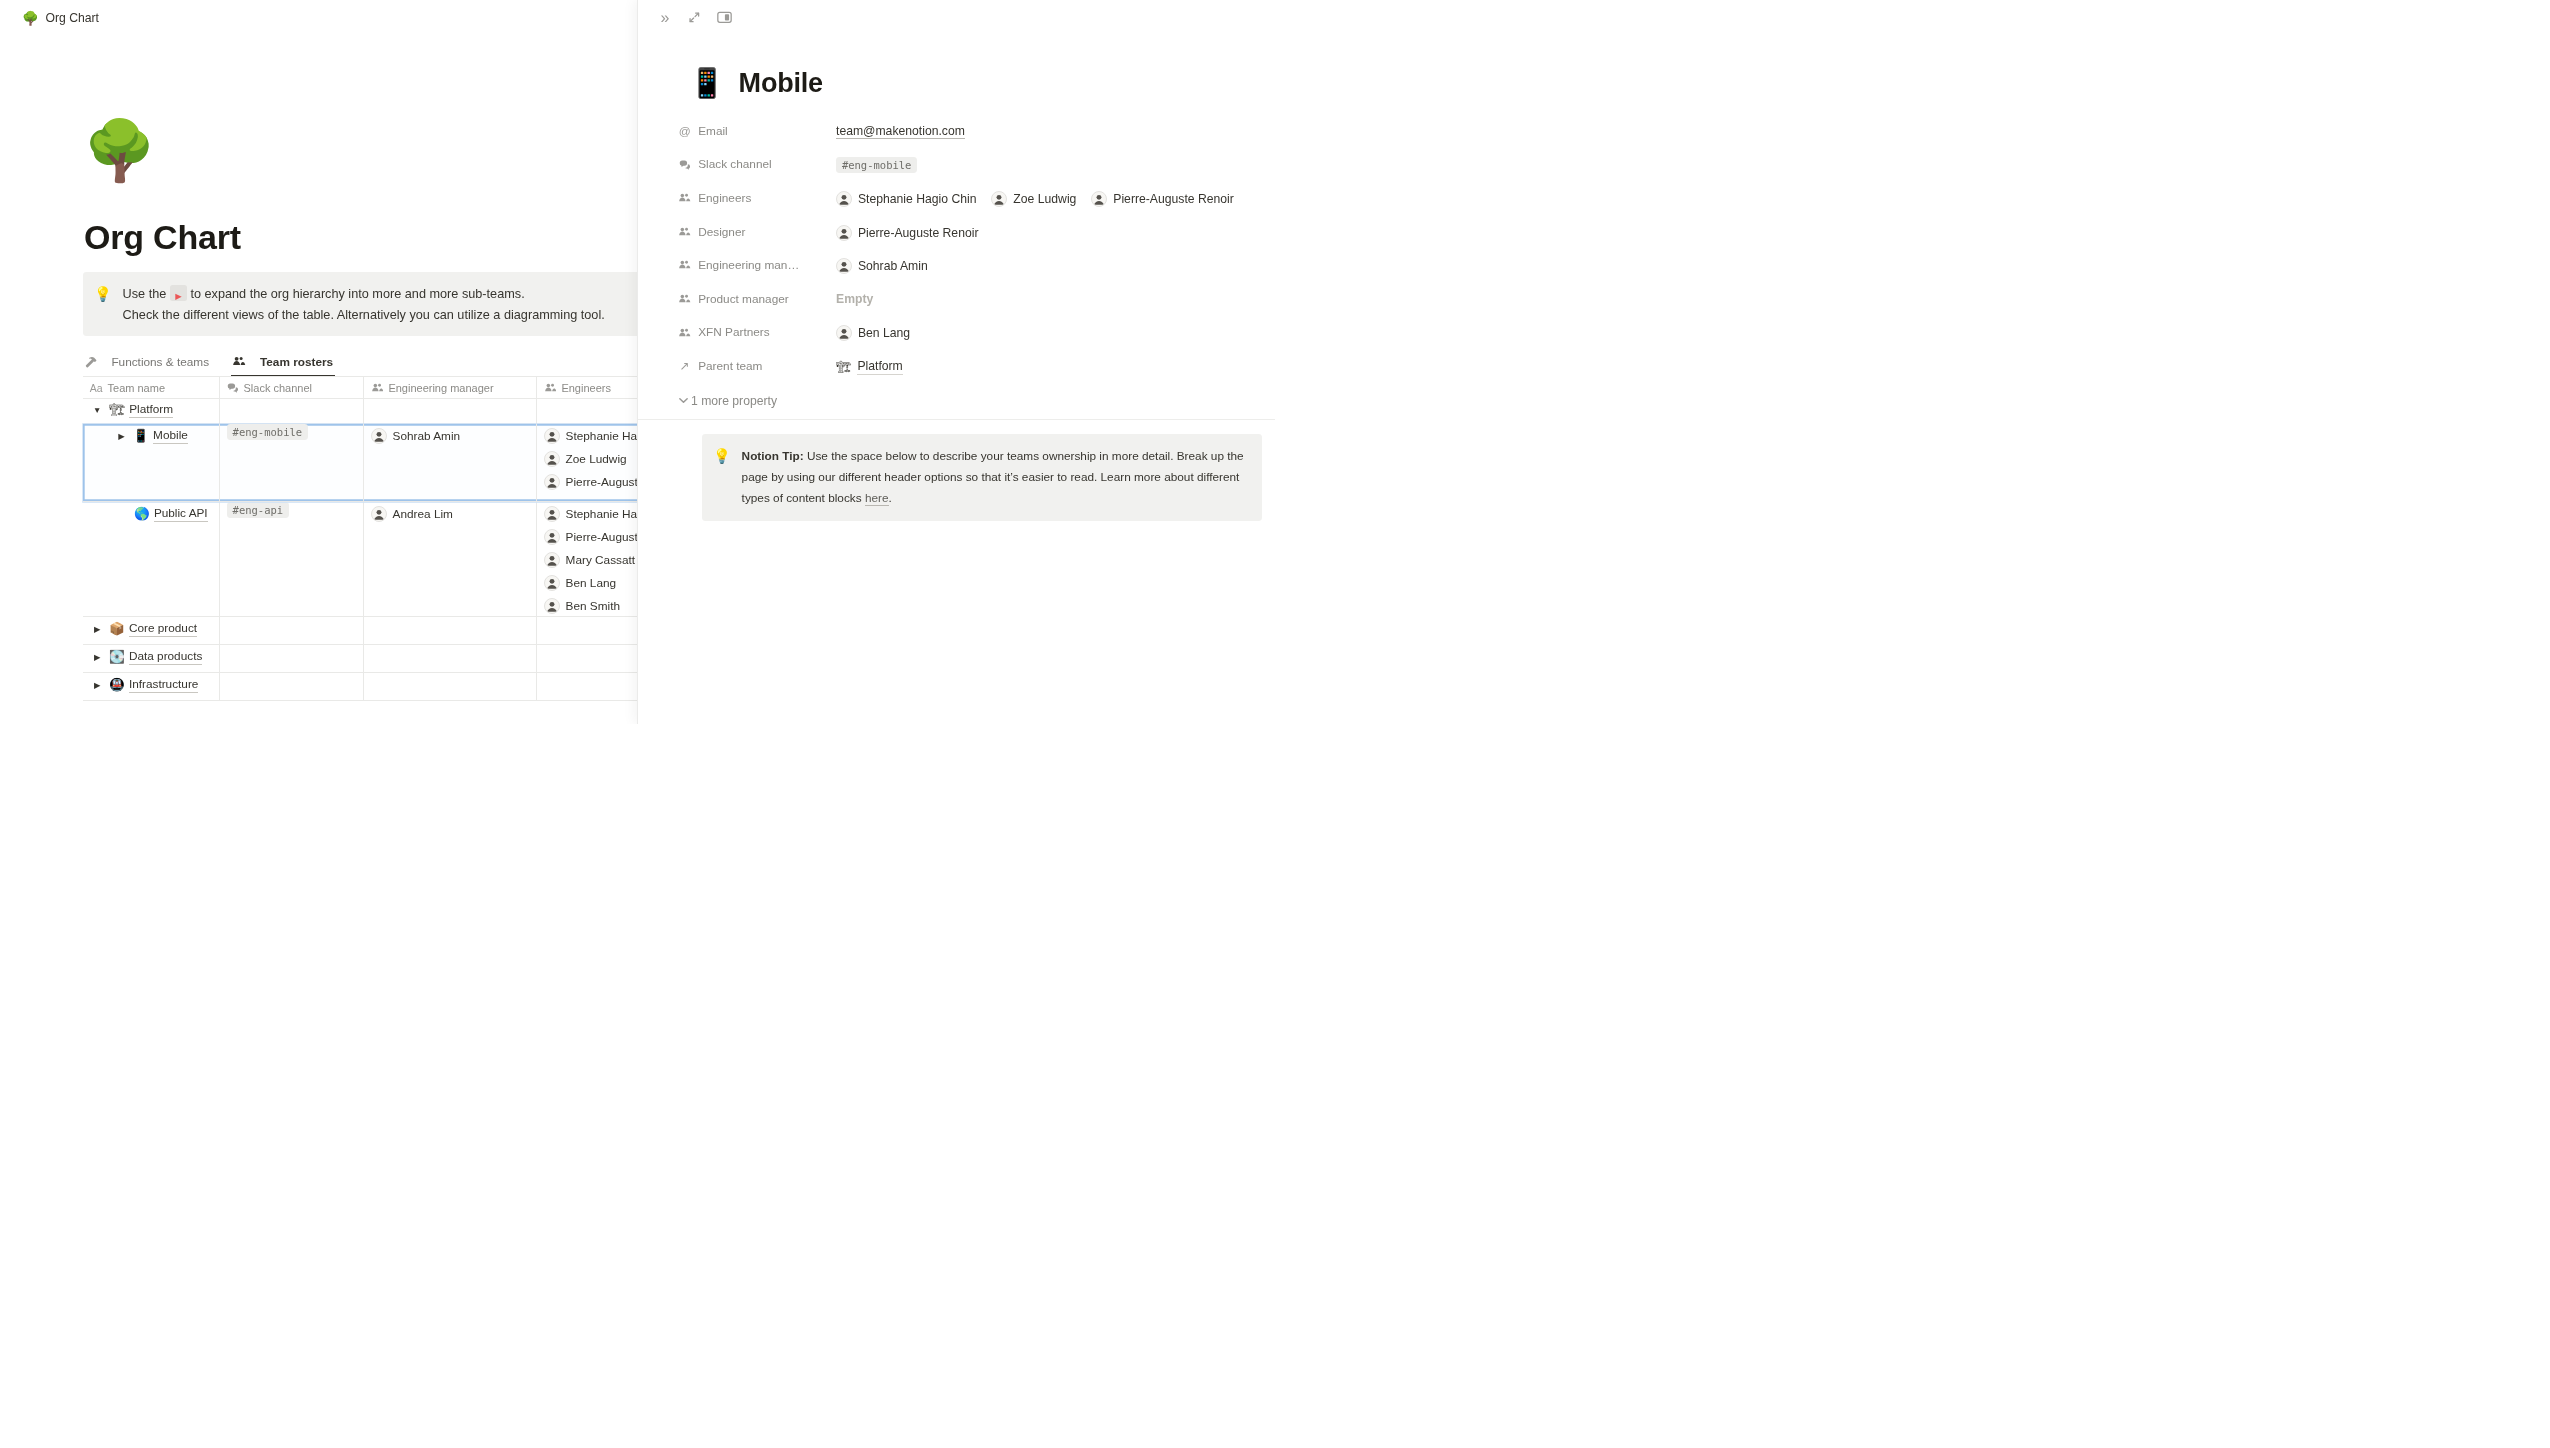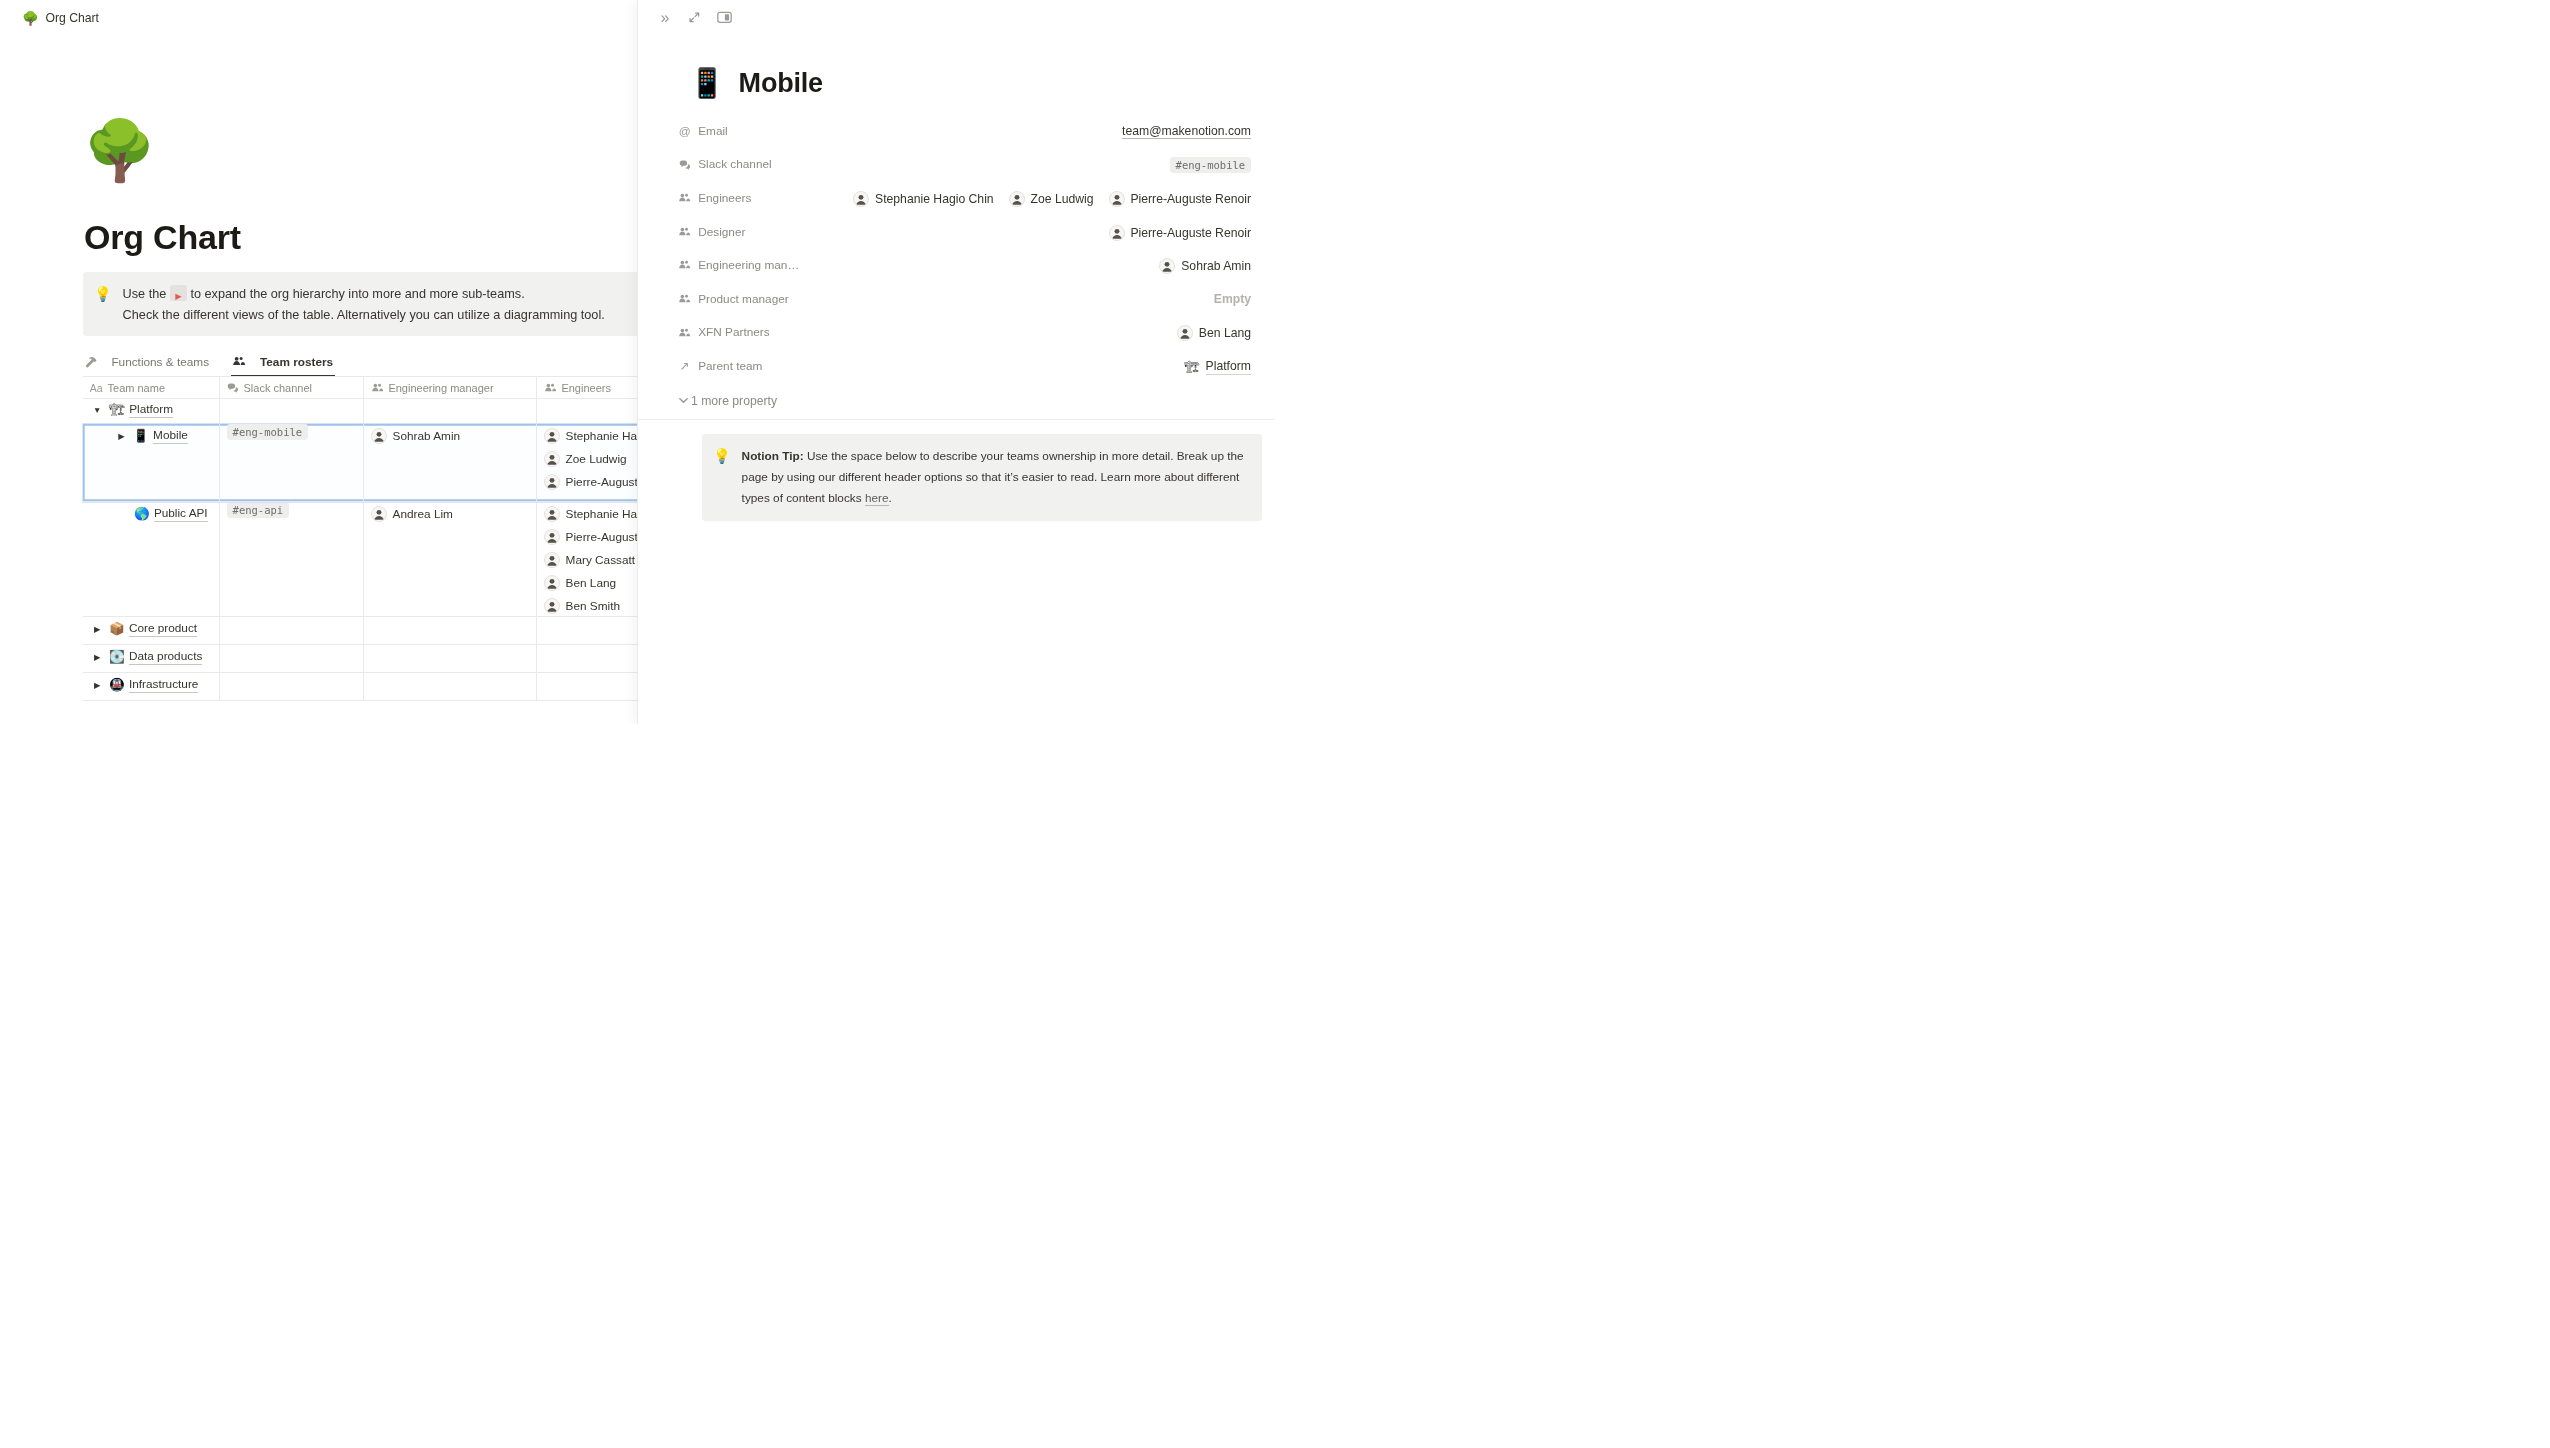--- a/index.html
+++ b/index.html
@@ -84,21 +84,21 @@
   .panel-title .p-emoji { font-size:29px; line-height:34px; }
   .panel-title .p-text { font-size:27px; font-weight:700; color:#1d1b16; letter-spacing:-0.2px; }
 
   .props { position:absolute; left:40px; top:118px; width:573px; }
   .prop { display:flex; align-items:flex-start; min-height:29px; margin-bottom:4.6px; }
   .prop-label { width:135px; flex:none; display:flex; align-items:center; gap:6.7px;
     color:#8b8a86; font-size:11.8px; padding-top:5.9px; border-radius:3.4px; cursor:pointer; }
   .prop-label .pl-icon { width:13.5px; display:flex; justify-content:center; color:#9b9a97; flex:none;
     font-size:11.8px; }
   .prop-value { flex:1; padding:5.9px 0 0 23px; font-size:12.2px; display:flex; flex-wrap:wrap;
-    align-items:center; gap:3.4px 15px; cursor:pointer; border-radius:3.4px;justify-content:flex-end; }
+    align-items:center; gap:3.4px 15px; cursor:pointer; border-radius:3.4px; }
   .email-link { color:#37352f; border-bottom:0.8px solid #b9b7b1; cursor:pointer; }
   .empty { color:#b3b1ab;font-weight:bold; }
   .p-person { display:flex; align-items:center; gap:5.9px; white-space:nowrap; }
   .relation { display:flex; align-items:center; gap:5.9px; font-weight:500; }
   .relation .rel-name { border-bottom:0.8px solid #d6d4cf; padding-bottom:0.8px; cursor:pointer; }
   .more-props { display:flex; align-items:center; gap:2px; color:#8b8a86; font-size:12.2px;
     margin-top:5px; height:27px; cursor:pointer; border-radius:3.4px; }
   .panel-divider { position:absolute; left:0; top:419px; width:638px; border-top:0.8px solid #ededeb; }
 
   .callout-tip { position:absolute; left:64px; top:434px; width:560px; padding:11.8px 13.5px 11.8px 11.8px; }

